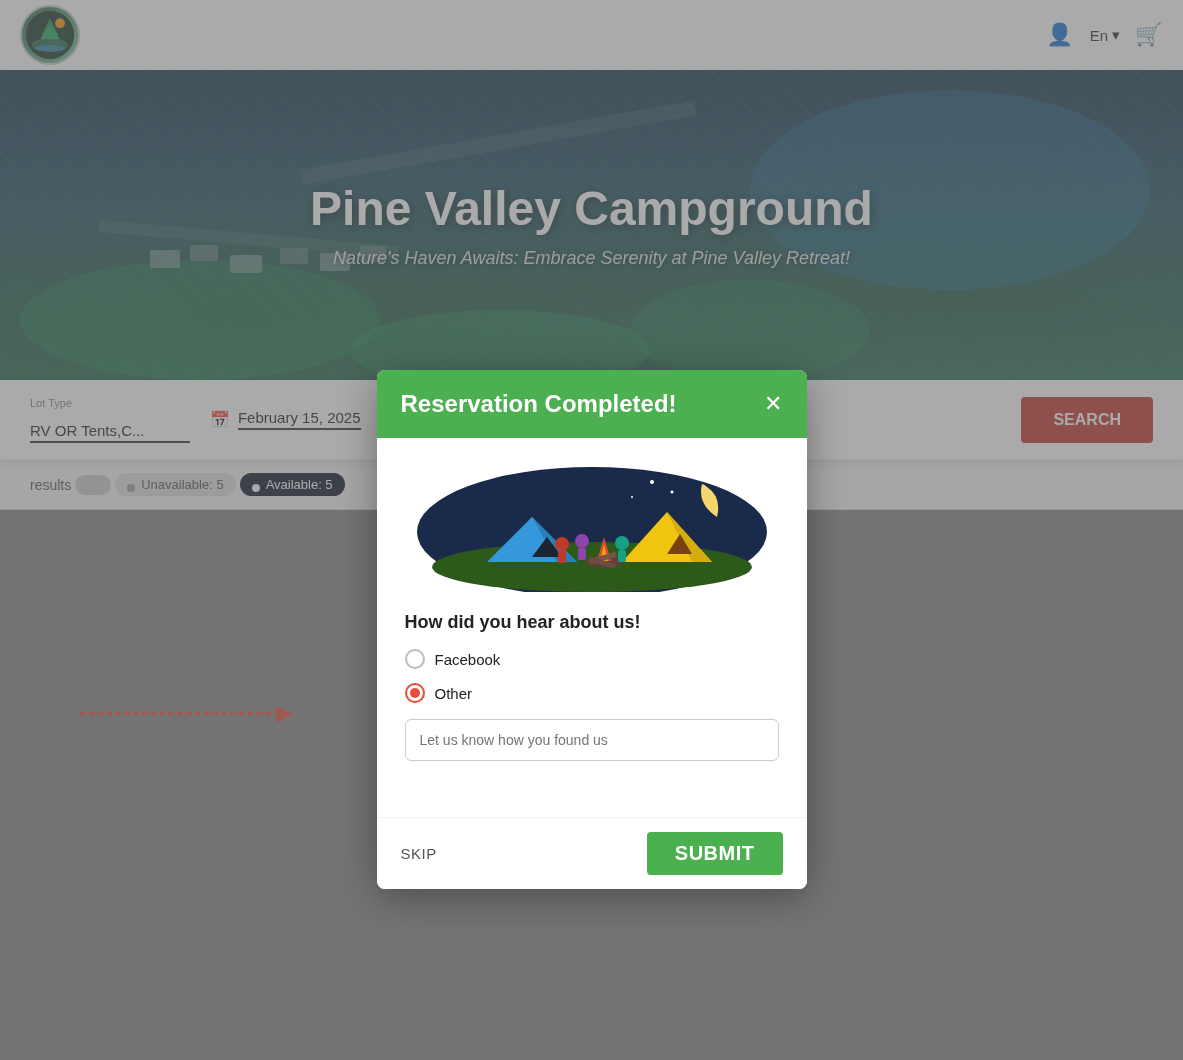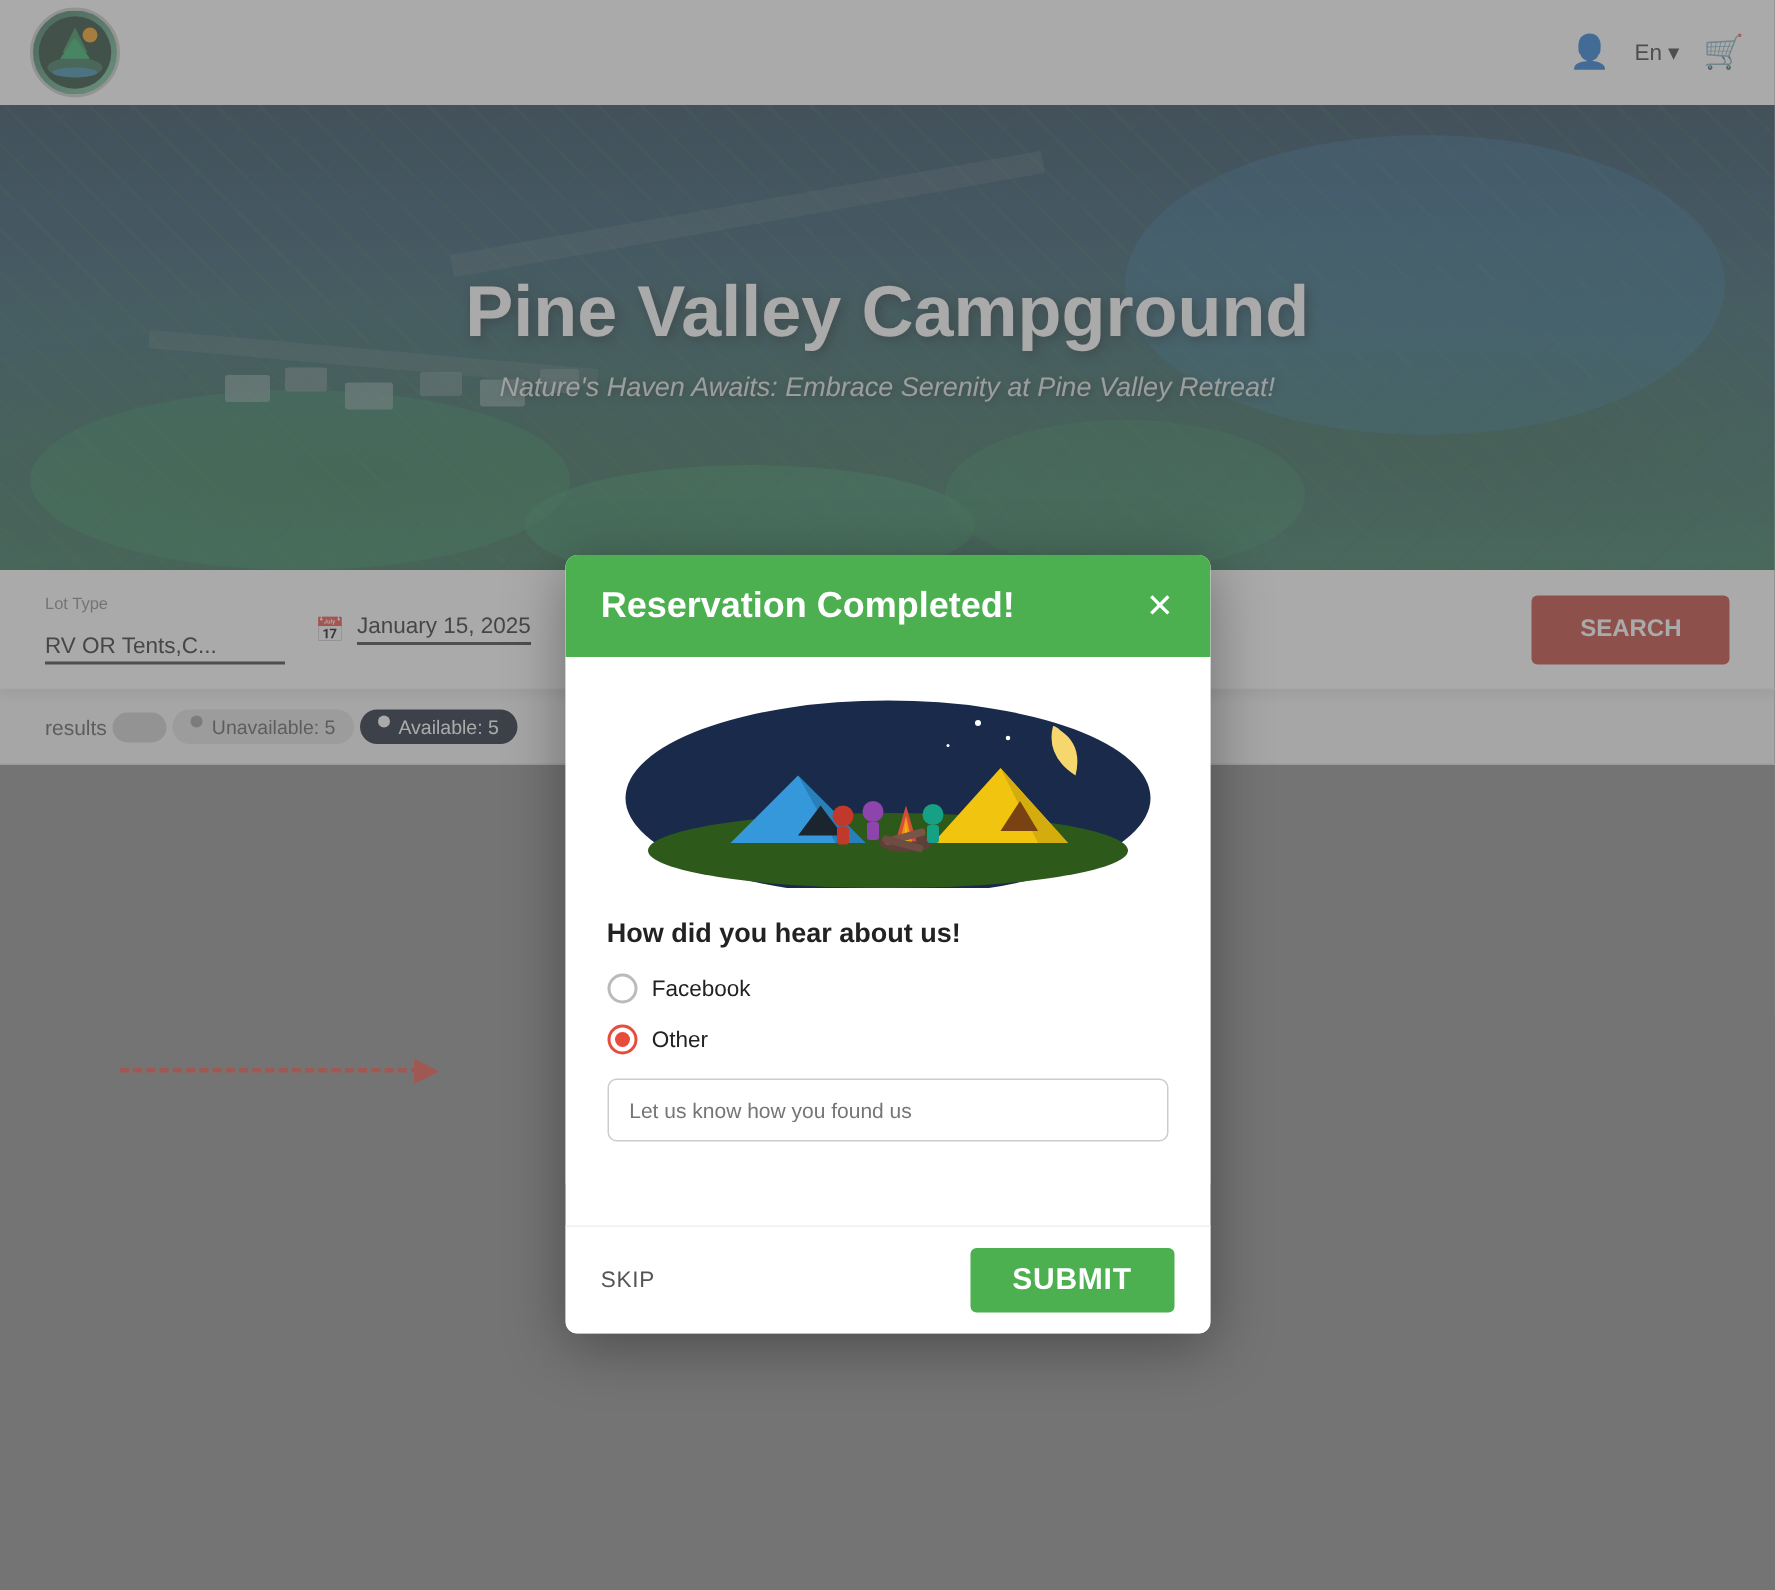--- a/index.html
+++ b/index.html
@@ -179,21 +179,21 @@
     .results-text { font-size: 14px; color: #555; }
     .toggle-switch {
       width: 36px; height: 20px;
       background: #ccc;
       border-radius: 10px;
       position: relative;
       cursor: pointer;
     }
     .badge {
       display: flex;
-      align-items: flex-start;
+      align-items: flex-end;
       gap: 6px;
       padding: 4px 12px;
       border-radius: 20px;
       font-size: 13px;
       font-weight: 500;
     }
     .badge-unavailable {
       background: #e0e0e0;
       color: #555;
     }
@@ -425,21 +425,21 @@
   </div>
 </div>
 
 <div class="search-bar">
   <div class="search-field">
     <span class="search-field-label">Lot Type</span>
     <span class="search-field-value">RV OR Tents,C...</span>
   </div>
   <div class="date-row">
     <span class="cal-icon">📅</span>
-    <span class="search-field-value">January 15, 2025</span>
+    <span class="search-field-value">February 15, 2025</span>
   </div>
   <span class="search-arrow">→</span>
   <div class="date-row">
     <span class="cal-icon">📅</span>
     <span class="search-field-value">May 17, 2025</span>
   </div>
   <div class="search-nights">
     <span class="nights-label">Nights</span>
     <span class="nights-value">2</span>
   </div>

